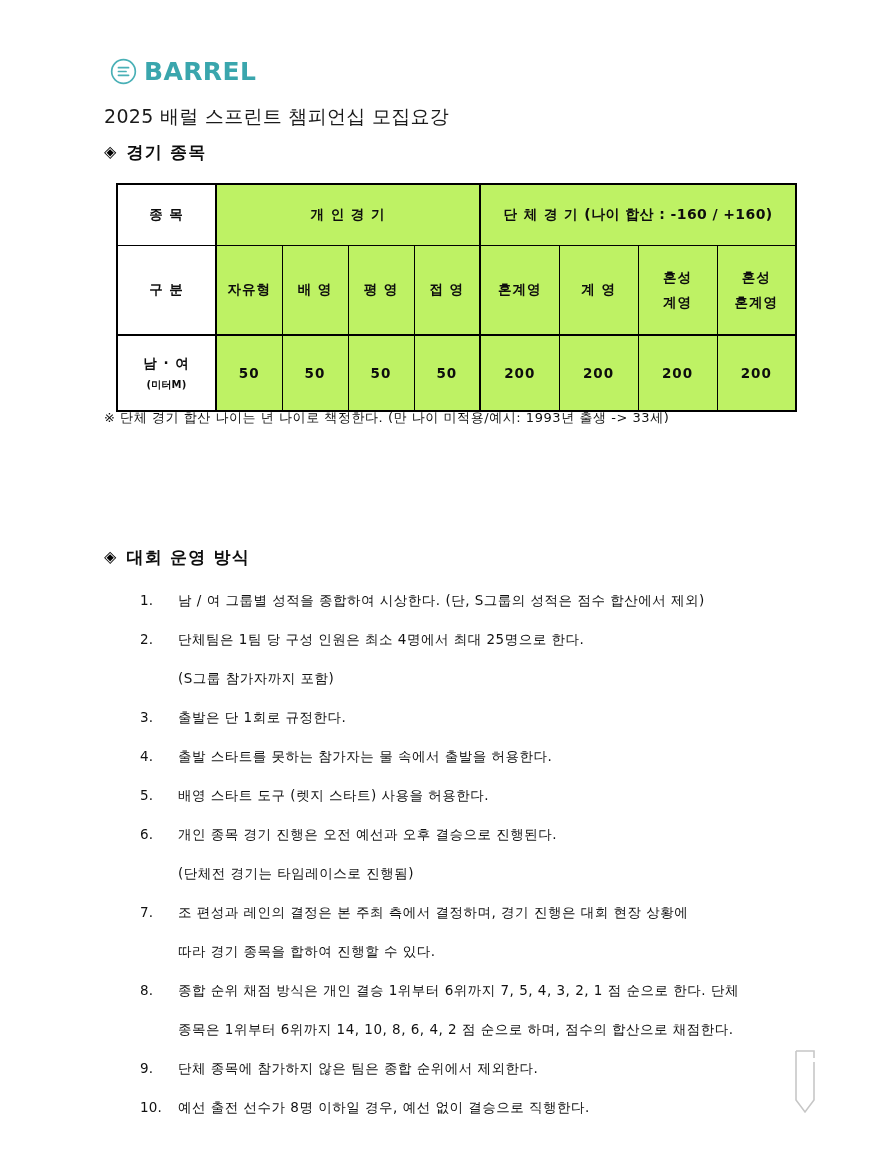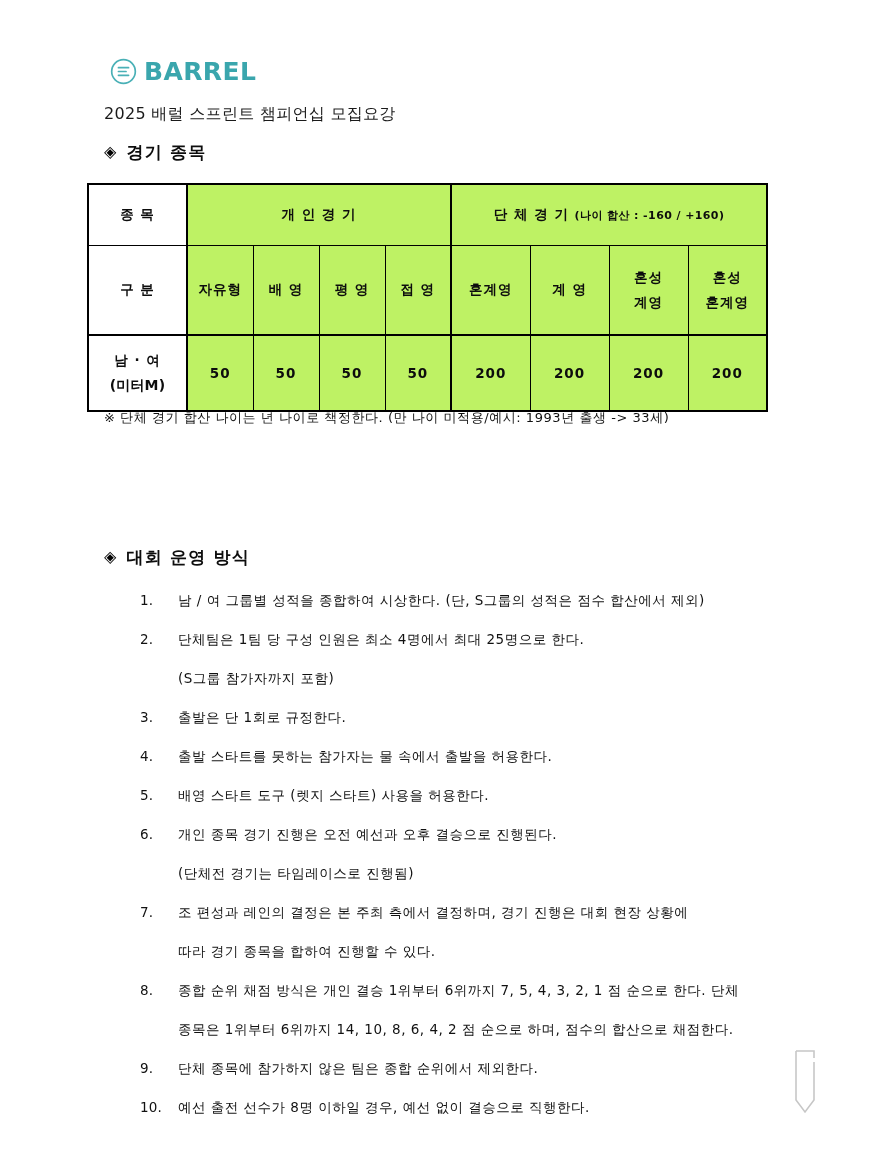--- a/index.html
+++ b/index.html
@@ -44,21 +44,21 @@
     letter-spacing: 0.4px;
     color: #3aa6ad;
     line-height: 1;
     font-family: "DejaVu Sans", "Liberation Sans", sans-serif;
   }
 
   .doc-subtitle {
     position: absolute;
     left: 104px;
     top: 104px;
-    font-size: 16px;
+    font-size: 19px;
     letter-spacing: 0.3px;
     color: #1a1a1a;
     white-space: nowrap;
   }
 
   
   .section-heading {
     position: absolute;
     display: flex;
     align-items: center;
@@ -74,21 +74,21 @@
     color: #000;
     position: relative;
     top: -1px;
   }
   #heading-events { left: 104px; top: 141px; }
   #heading-operation { left: 104px; top: 546px; }
 
   
   .events-table-wrap {
     position: absolute;
-    left: 87px;
+    left: 116px;
     top: 183px;
     width: 680px;
   }
   table.events-table {
     border-collapse: collapse;
     width: 680px;
     table-layout: fixed;
     background: #fbfbf2;
   }
   table.events-table td {
@@ -115,35 +115,35 @@
   .row-data td { height: 70px; }
 
   .col-label { width: 99px; }
   .col-ind   { width: 66px; }
   .col-team  { width: 79px; }
   .label-two-line {
     line-height: 1.85;
     font-size: 13.5px;
   }
   .label-sub {
-    font-size: 14px;
+    font-size: 10px;
     letter-spacing: 0.2px;
   }
   .num {
     font-size: 13.5px;
     font-weight: 700;
     letter-spacing: 0.2px;
   }
   .grp-title {
     font-size: 14px;
     letter-spacing: 2.5px;
   }
   .grp-title .paren {
     letter-spacing: 0.4px;
-    font-size: 11px;
+    font-size: 14px;
   }
 
   
   .table-note {
     position: absolute;
     left: 104px;
     top: 409px;
     font-size: 13px;
     letter-spacing: 0.55px;
     color: #111;

